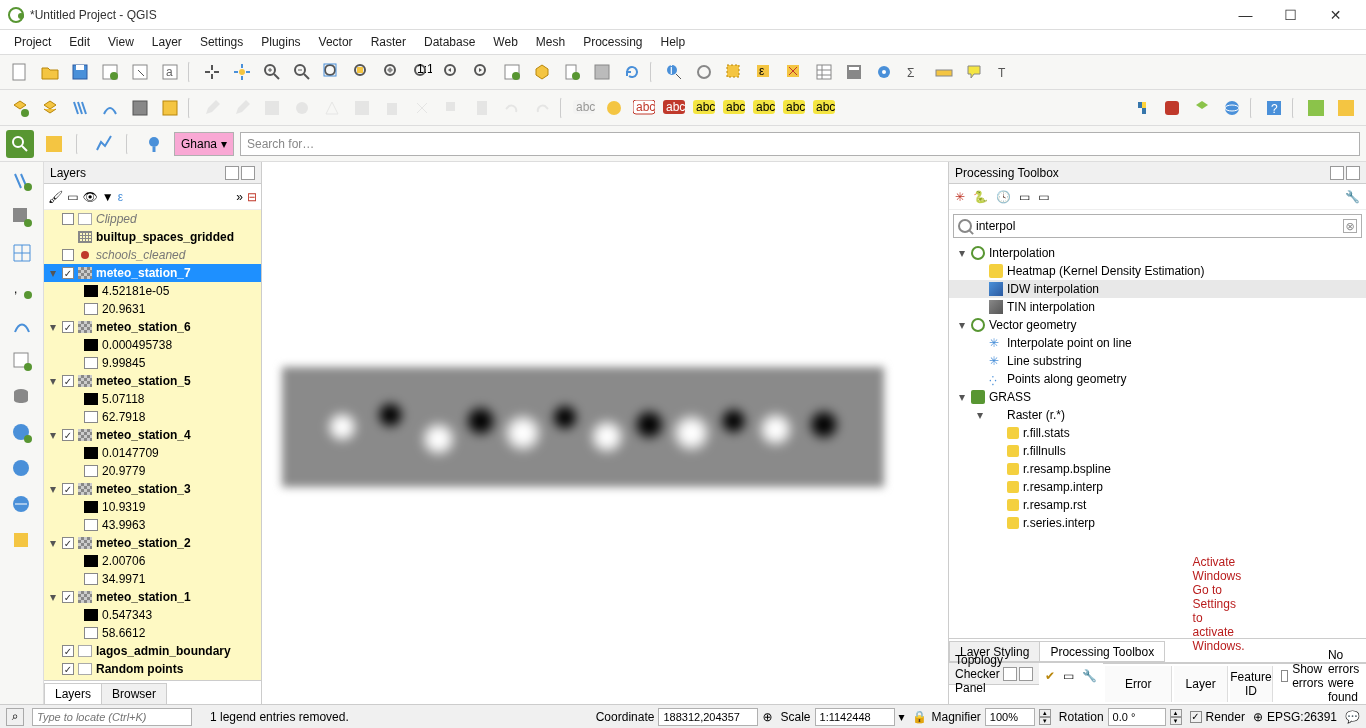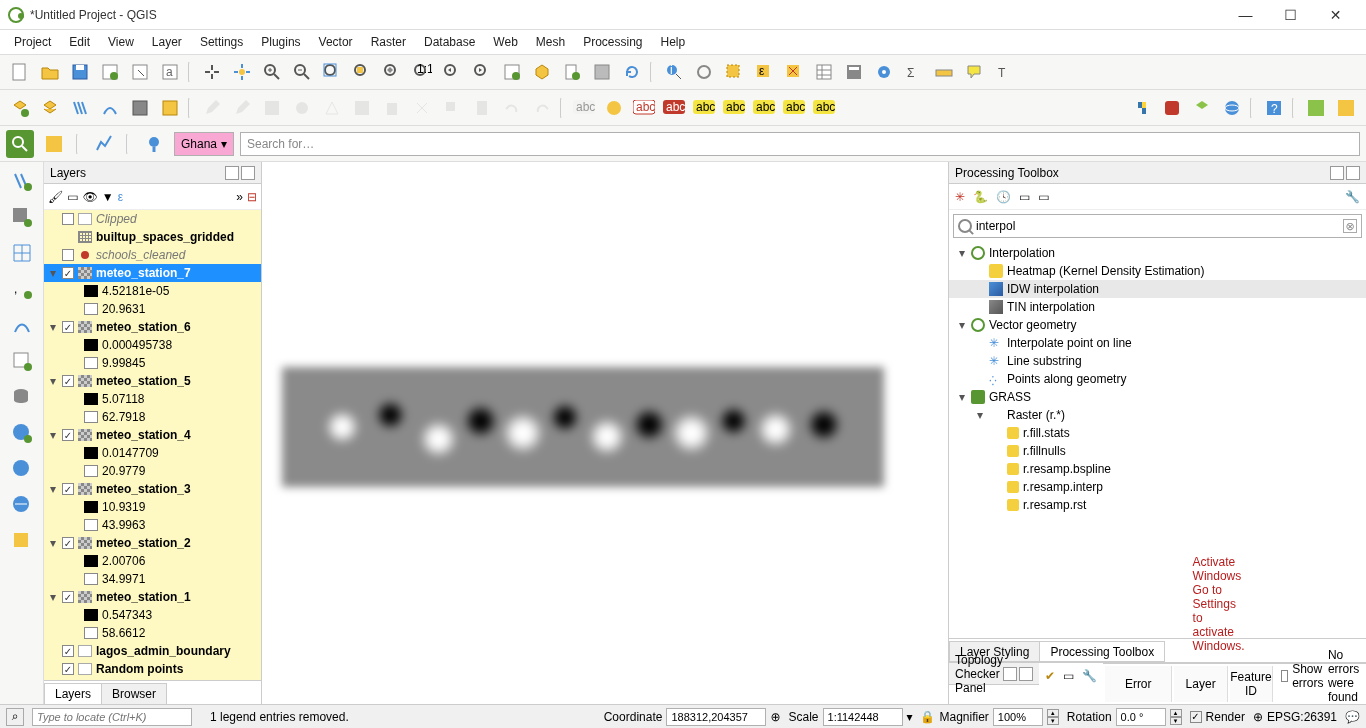--- a/index.html
+++ b/index.html
@@ -834,20 +834,25 @@
         <div class="prow" style="padding-left: 44px;">
           <span class="exp"></span>
           <span class="picon gr"></span>
           <span>r.resamp.interp</span>
         </div>
         <div class="prow" style="padding-left: 44px;">
           <span class="exp"></span>
           <span class="picon gr"></span>
           <span>r.resamp.rst</span>
         </div>
+        <div class="prow" style="padding-left: 44px;">
+          <span class="exp"></span>
+          <span class="picon gr"></span>
+          <span>r.series.interp</span>
+        </div>
       </div>
     <div class="rtabs">
       <div class="rtab">Layer Styling</div>
       <div class="rtab active">Processing Toolbox</div>
     </div>
 
     <div class="topopanel">
       <div class="panelhdr">
         <span>Topology Checker Panel</span>
         <span class="phbtns">
@@ -906,21 +911,21 @@
       <span>🔒</span>
       <span>Magnifier</span>
       <input type="text" style="width: 50px;" value="100%">
       <span class="spin">
         <span>▴</span>
         <span>▾</span>
       </span>
     </span>
   <span class="slot">
       <span>Rotation</span>
-      <input type="text" style="width: 50px;" value="0.0 °">
+      <input type="text" style="width: 58px;" value="0.0 °">
       <span class="spin">
         <span>▴</span>
         <span>▾</span>
       </span>
     </span>
   <span class="slot">
       <span style="width:12px;height:12px;border:1px solid #888;display:inline-flex;align-items:center;justify-content:center;font-size:10px">✓</span>
       <span>Render</span>
     </span>
   <span class="slot">

